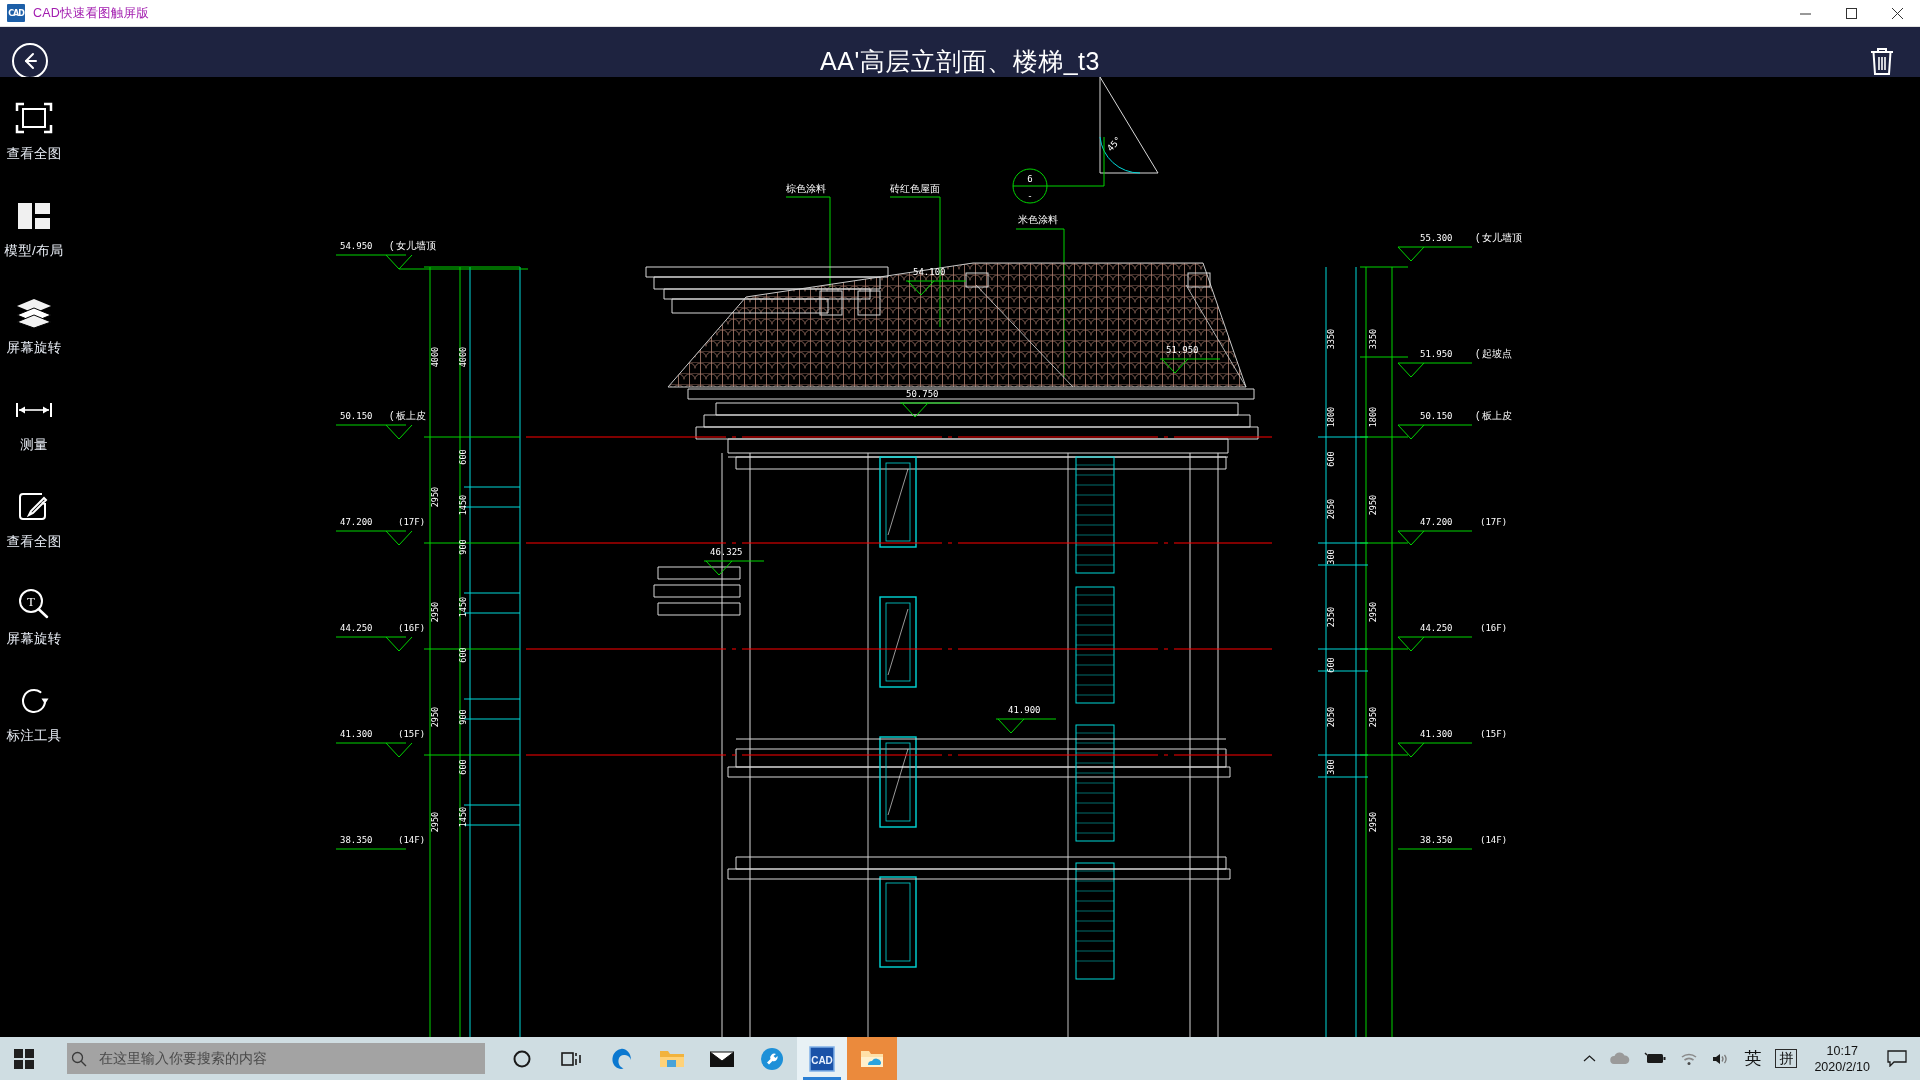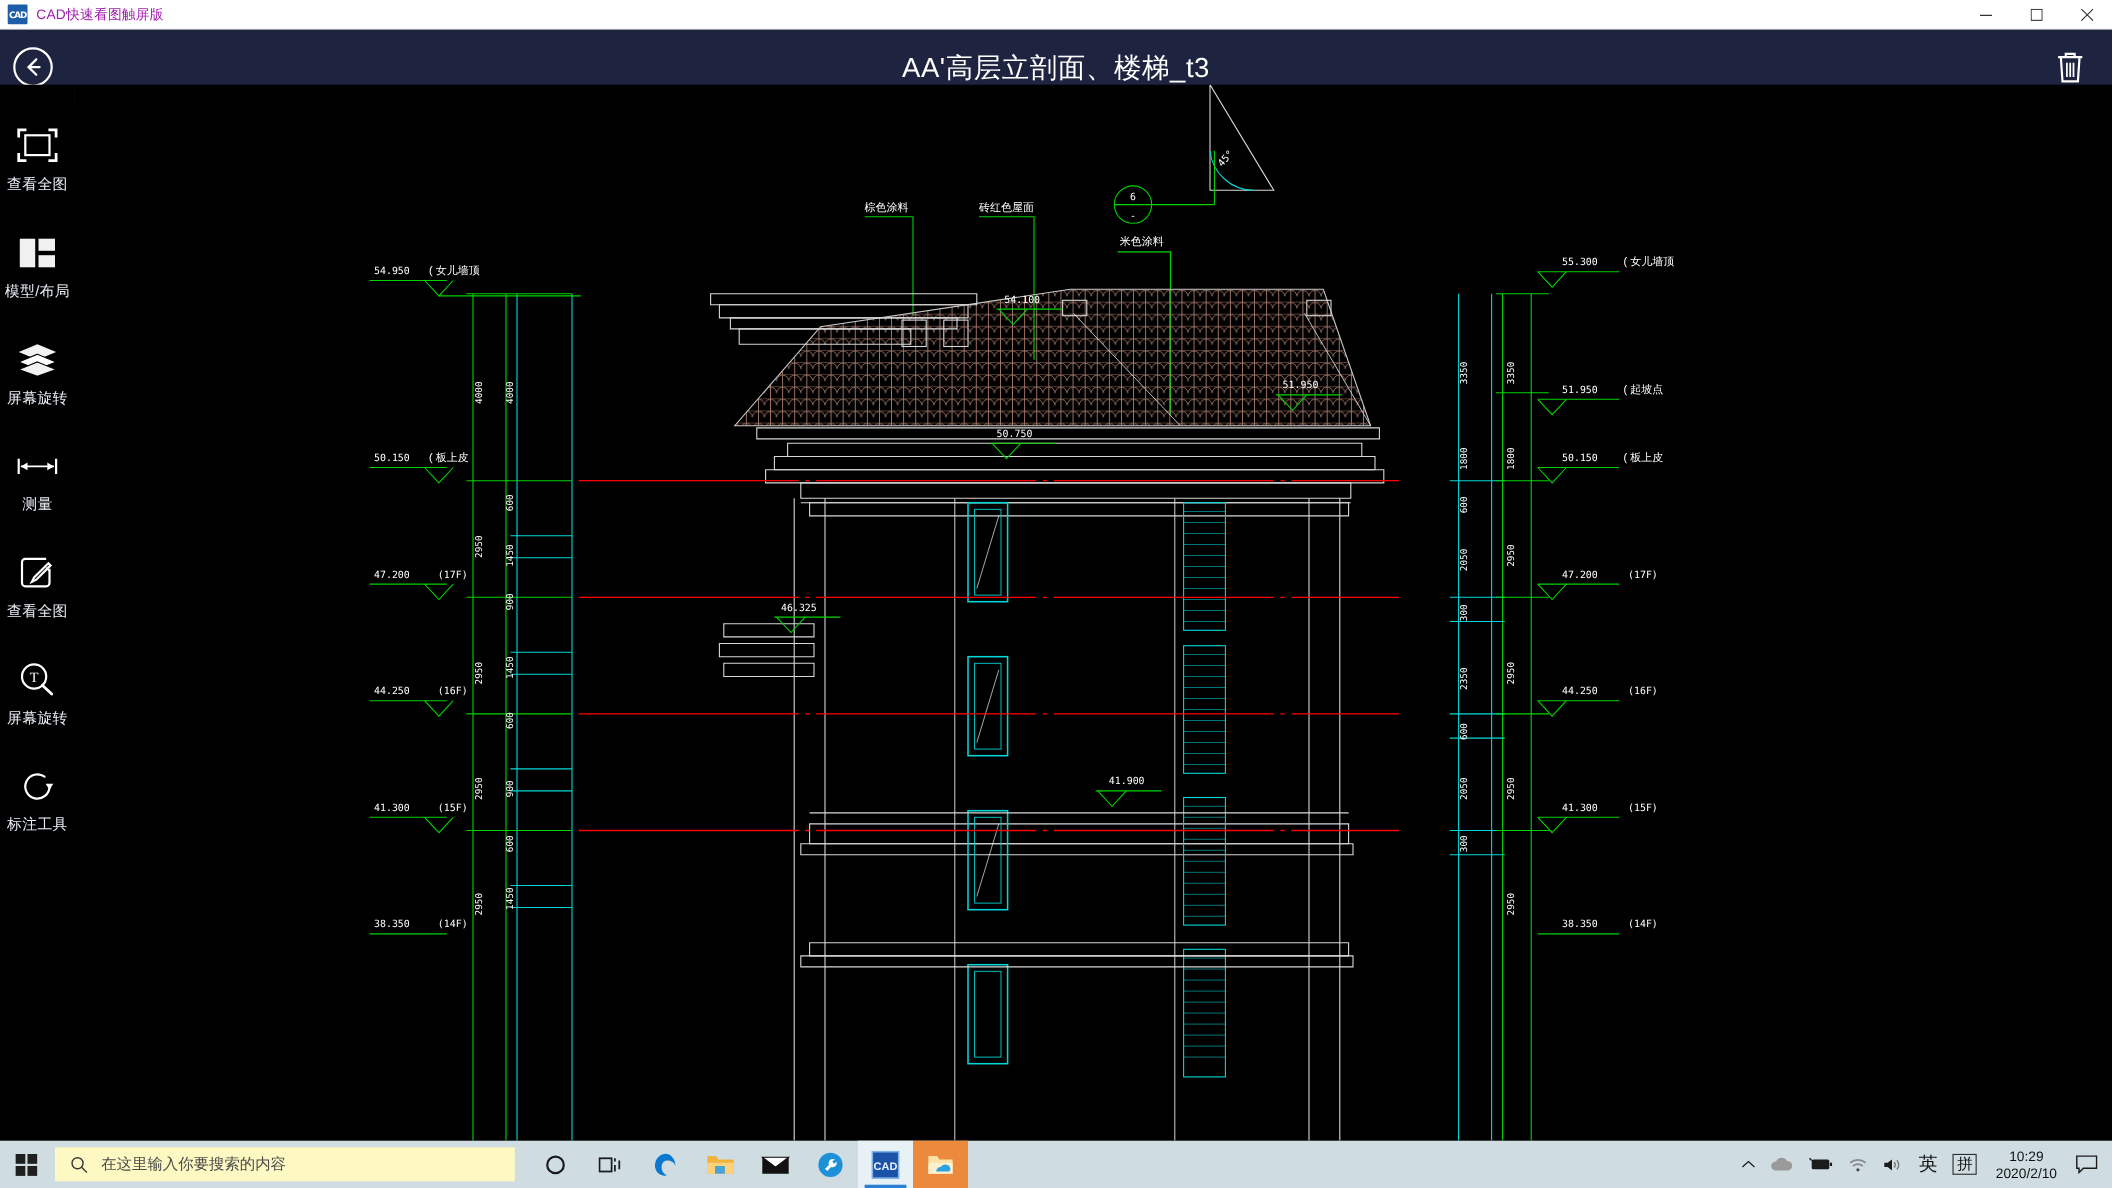--- a/index.html
+++ b/index.html
@@ -54,21 +54,21 @@
   .trash-btn {
     margin-left: auto; margin-right: 22px; cursor: pointer;
     width: 32px; height: 34px; display: flex; align-items: center; justify-content: center;
   }
 
   
   .rail {
     position: absolute; left: 0; top: 77px; width: 68px; bottom: 43px;
     background: #000;
     display: flex; flex-direction: column; 
-    padding-top: 36px;
+    padding-top: 22px;
   }
   .rail-item {
     width: 68px; height: 92px;
     display: flex; flex-direction: column; align-items: center; justify-content: flex-start;
     cursor: pointer; margin-bottom: 5px;
   }
   .rail-ico {
     width: 40px; height: 40px; display: flex; align-items: center; justify-content: center;
     margin-bottom: 6px;
   }
@@ -87,23 +87,23 @@
   .taskbar {
     position: absolute; left: 0; bottom: 0; width: 1920px; height: 43px;
     background: #cfdde2;
     display: flex; align-items: center;
   }
   .start-btn {
     width: 48px; height: 43px; display: flex; align-items: center; justify-content: center;
     cursor: pointer;
   }
   .search-box {
-    width: 418px; height: 31px; background: #fef9c3;
-    display: flex; align-items: center; padding-left: 14px;
-    cursor: text; margin-left: 2px;
+    width: 418px; height: 31px; background: #a3a3a3;
+    display: flex; align-items: center; padding-left: 4px;
+    cursor: text; margin-left: 19px;
   }
   .search-ph { font-size: 14px; color: #4a4a4a; margin-left: 12px; }
   .tb-icons { display: flex; align-items: center; margin-left: 12px; height: 43px; }
   .tb-ico {
     width: 50px; height: 43px; display: flex; align-items: center; justify-content: center;
     cursor: pointer; position: relative;
   }
   .tb-ico.active { background: #e8f1f5; }
   .tb-ico.active::after {
     content:''; position:absolute; bottom:0; left:6px; right:6px; height:3px; background:#2a7fd4;
@@ -709,21 +709,21 @@
         <path d="M12.5 2.8 a7 7 0 0 1 0 8.4" fill="none" stroke="#7a7a7a" stroke-width="1.3"></path>
       </svg>
     </div>
     <div class="tray-ico">
       <span style="font-size:17px;color:#111;">英</span>
     </div>
     <div class="tray-ico">
       <span class="ime-box">拼</span>
     </div>
     <div class="clock">
-      <span>10:29</span>
+      <span>10:17</span>
       <span>2020/2/10</span>
     </div>
     <div class="tray-ico">
       <svg width="20" height="17" viewBox="0 0 20 17">
         <path d="M1 1 H19 V12 H7 L3 16 V12 H1 Z" fill="none" stroke="#1b1b1b" stroke-width="1.3"></path>
       </svg>
     </div>
   </div>
 </div>
 

